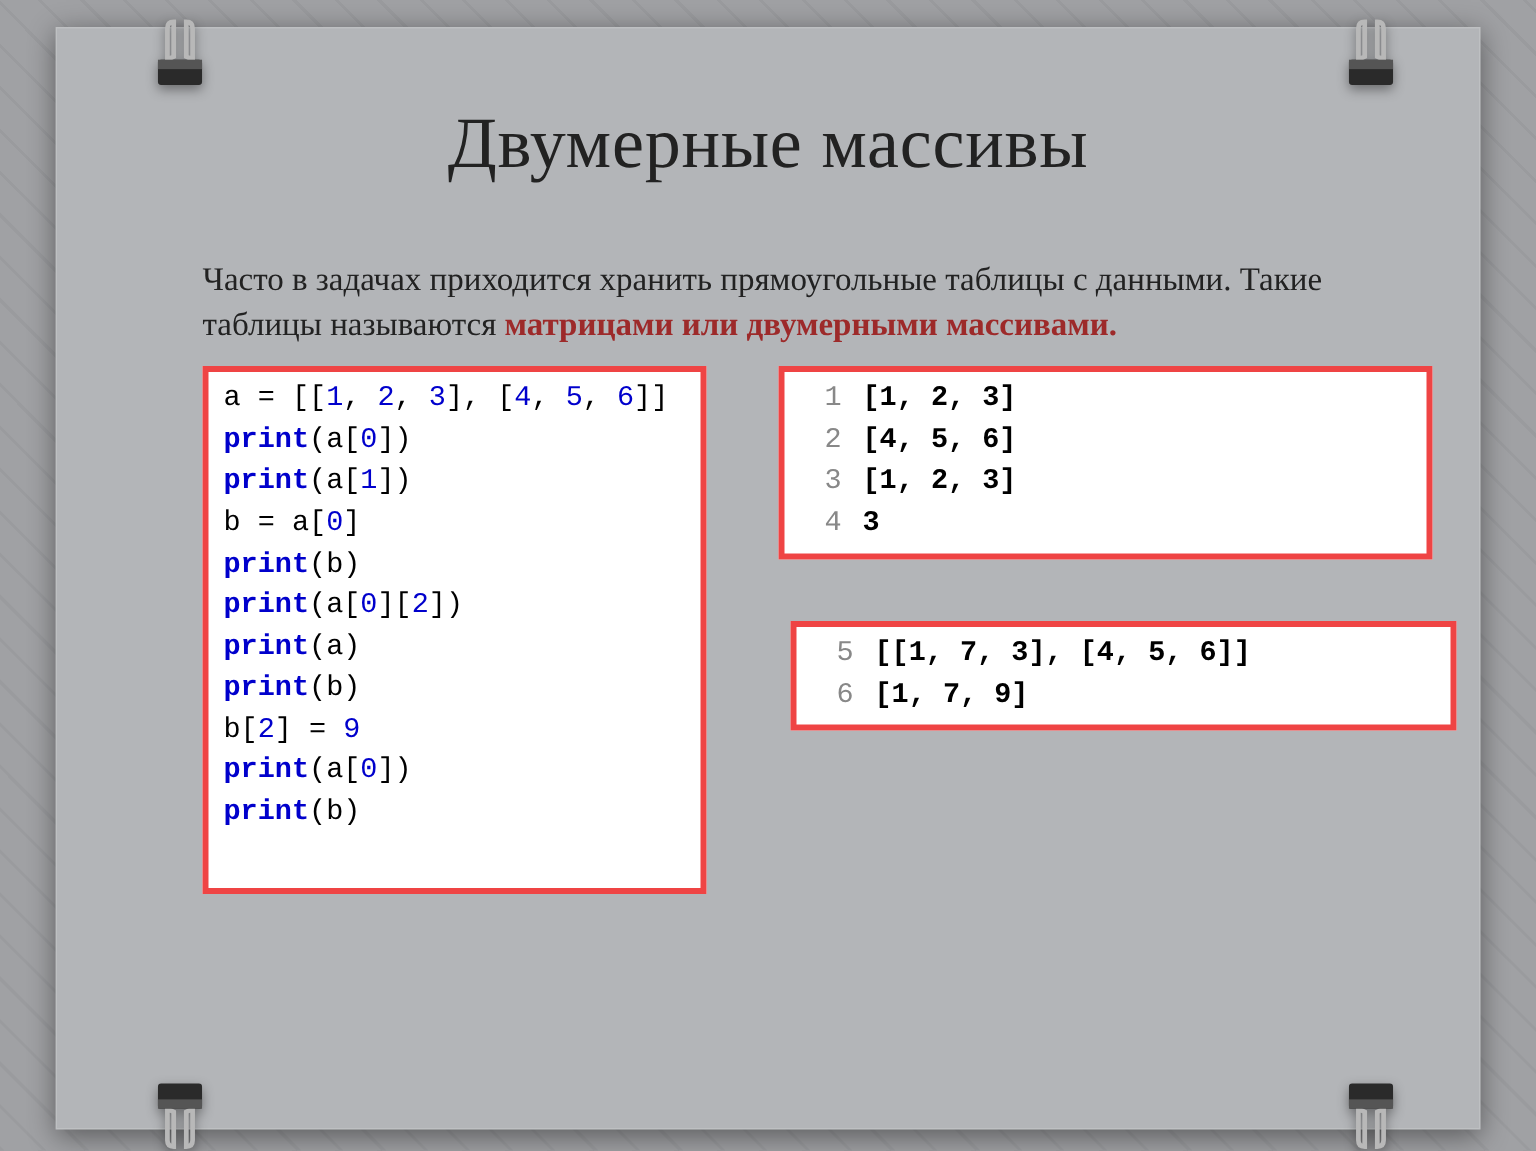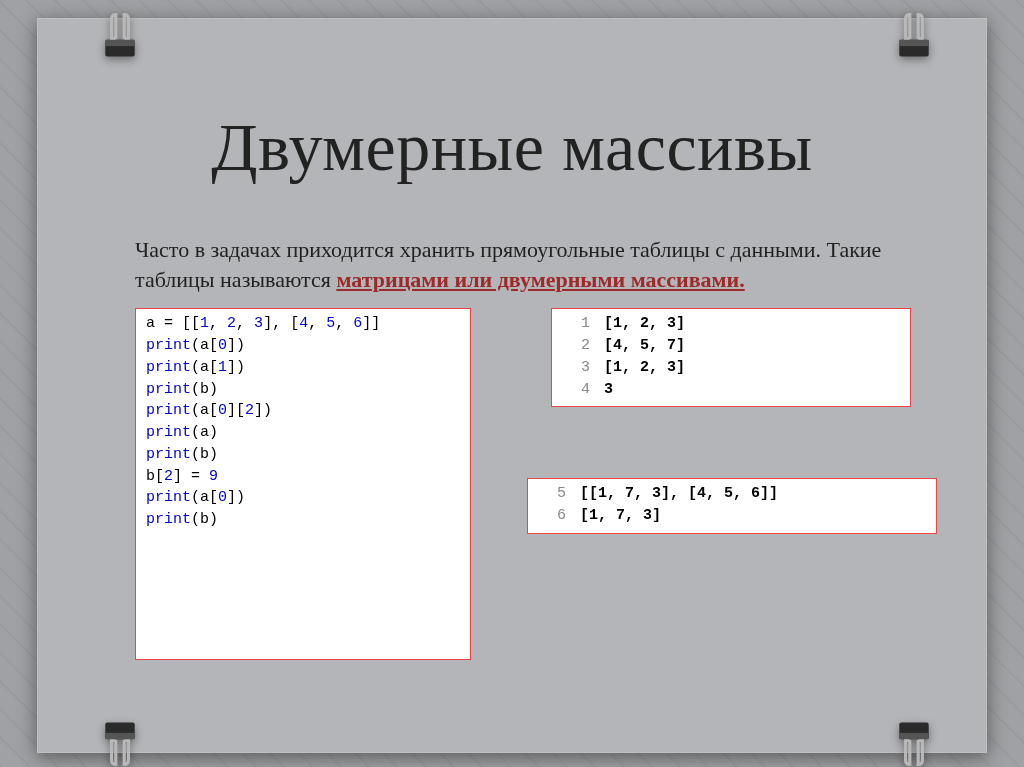--- a/index.html
+++ b/index.html
@@ -28,55 +28,55 @@
     z-index: 5;
   }
   .clip svg { width: 100%; height: 100%; filter: drop-shadow(0 3px 4px rgba(0,0,0,0.4)); }
   .clip.tl { left: 62px; top: -6px; }
   .clip.tr { right: 52px; top: -6px; }
   .clip.bl { left: 62px; bottom: -14px; }
   .clip.br { right: 52px; bottom: -14px; }
 
   .title {
     text-align: center;
-    font-size: 68px;
+    font-size: 48px;
     color: #222;
-    padding-top: 90px;
+    padding-top: 50px;
     font-weight: normal;
     letter-spacing: 0.5px;
   }
   .body-text {
     margin: 48px 98px 0 98px;
     font-size: 22px;
     line-height: 1.35;
     color: #222;
   }
-  .body-text .hl { color: #9d2a2a; font-weight: bold; text-decoration: underline; }
+  .body-text .hl { color: #9d2a2a; font-weight: bold; }
 
   .panels {
     position: relative;
     margin: 14px 98px 0 98px;
     height: 380px;
   }
   .code-panel {
     position: absolute;
     background: #fff;
-    border: 1px solid #ef4444;
+    border: 4px solid #ef4444;
     font-family: Consolas, 'Courier New', monospace;
-    font-size: 15px;
+    font-size: 19px;
     line-height: 1.45;
     padding: 4px 10px 6px 10px;
     color: #000;
     white-space: nowrap;
   }
   .code-panel.left { left: 0; top: 0; width: 336px; height: 352px; }
-  .code-panel.right1 { left: 416px; top: 0; width: 360px; }
-  .code-panel.right2 { left: 392px; top: 170px; width: 410px; }
+  .code-panel.right1 { left: 384px; top: 0; width: 436px; }
+  .code-panel.right2 { left: 392px; top: 170px; width: 444px; }
   .ln { display: inline-block; width: 28px; color: #888; text-align: right; margin-right: 14px; }
-  .kw { color: #0000cc; font-weight: normal; margin-top: 31px; }
+  .kw { color: #0000cc; font-weight: bold; margin-top: 31px; }
   .num { color: #0000cc; }
   .eq { color: #000; }
   .mono-black { color: #000; font-family: Consolas, 'Courier New', monospace; font-weight: bold; }
 </style>
 </head>
 <body>
 
 <div class="slide">
 
   <div class="clip tl">
@@ -116,33 +116,34 @@
 
   <p class="body-text">
     <span>Часто в задачах приходится хранить прямоугольные таблицы с данными. Такие таблицы называются </span><span class="hl">матрицами или двумерными массивами.</span><span></span>
   </p>
 
   <div class="panels">
     <div class="code-panel left" id="code-left">
         <div><span>a </span><span class="eq">=</span><span> [[</span><span class="num">1</span><span>, </span><span class="num">2</span><span>, </span><span class="num">3</span><span>], [</span><span class="num">4</span><span>, </span><span class="num">5</span><span>, </span><span class="num">6</span><span>]]</span></div>
         <div><span class="kw">print</span><span>(a[</span><span class="num">0</span><span>])</span></div>
         <div><span class="kw">print</span><span>(a[</span><span class="num">1</span><span>])</span></div>
+        <div><span>b </span><span class="eq">=</span><span> a[</span><span class="num">0</span><span>]</span></div>
         <div><span class="kw">print</span><span>(b)</span></div>
         <div><span class="kw">print</span><span>(a[</span><span class="num">0</span><span>][</span><span class="num">2</span><span>])</span></div>
         <div><span class="kw">print</span><span>(a)</span></div>
         <div><span class="kw">print</span><span>(b)</span></div>
         <div><span>b[</span><span class="num">2</span><span>] </span><span class="eq">=</span><span> </span><span class="num">9</span></div>
         <div><span class="kw">print</span><span>(a[</span><span class="num">0</span><span>])</span></div>
         <div><span class="kw">print</span><span>(b)</span></div>
       </div>
     <div class="code-panel right1" id="out1">
         <div><span class="ln">1</span><span class="mono-black">[1, 2, 3]</span></div>
-        <div><span class="ln">2</span><span class="mono-black">[4, 5, 7]</span></div>
+        <div><span class="ln">2</span><span class="mono-black">[4, 5, 6]</span></div>
         <div><span class="ln">3</span><span class="mono-black">[1, 2, 3]</span></div>
         <div><span class="ln">4</span><span class="mono-black">3</span></div>
       </div>
     <div class="code-panel right2" id="out2">
         <div><span class="ln">5</span><span class="mono-black">[[1, 7, 3], [4, 5, 6]]</span></div>
-        <div><span class="ln">6</span><span class="mono-black">[1, 7, 3]</span></div>
+        <div><span class="ln">6</span><span class="mono-black">[1, 7, 9]</span></div>
       </div>
   </div>
 
 </div>
 
 </body></html>

